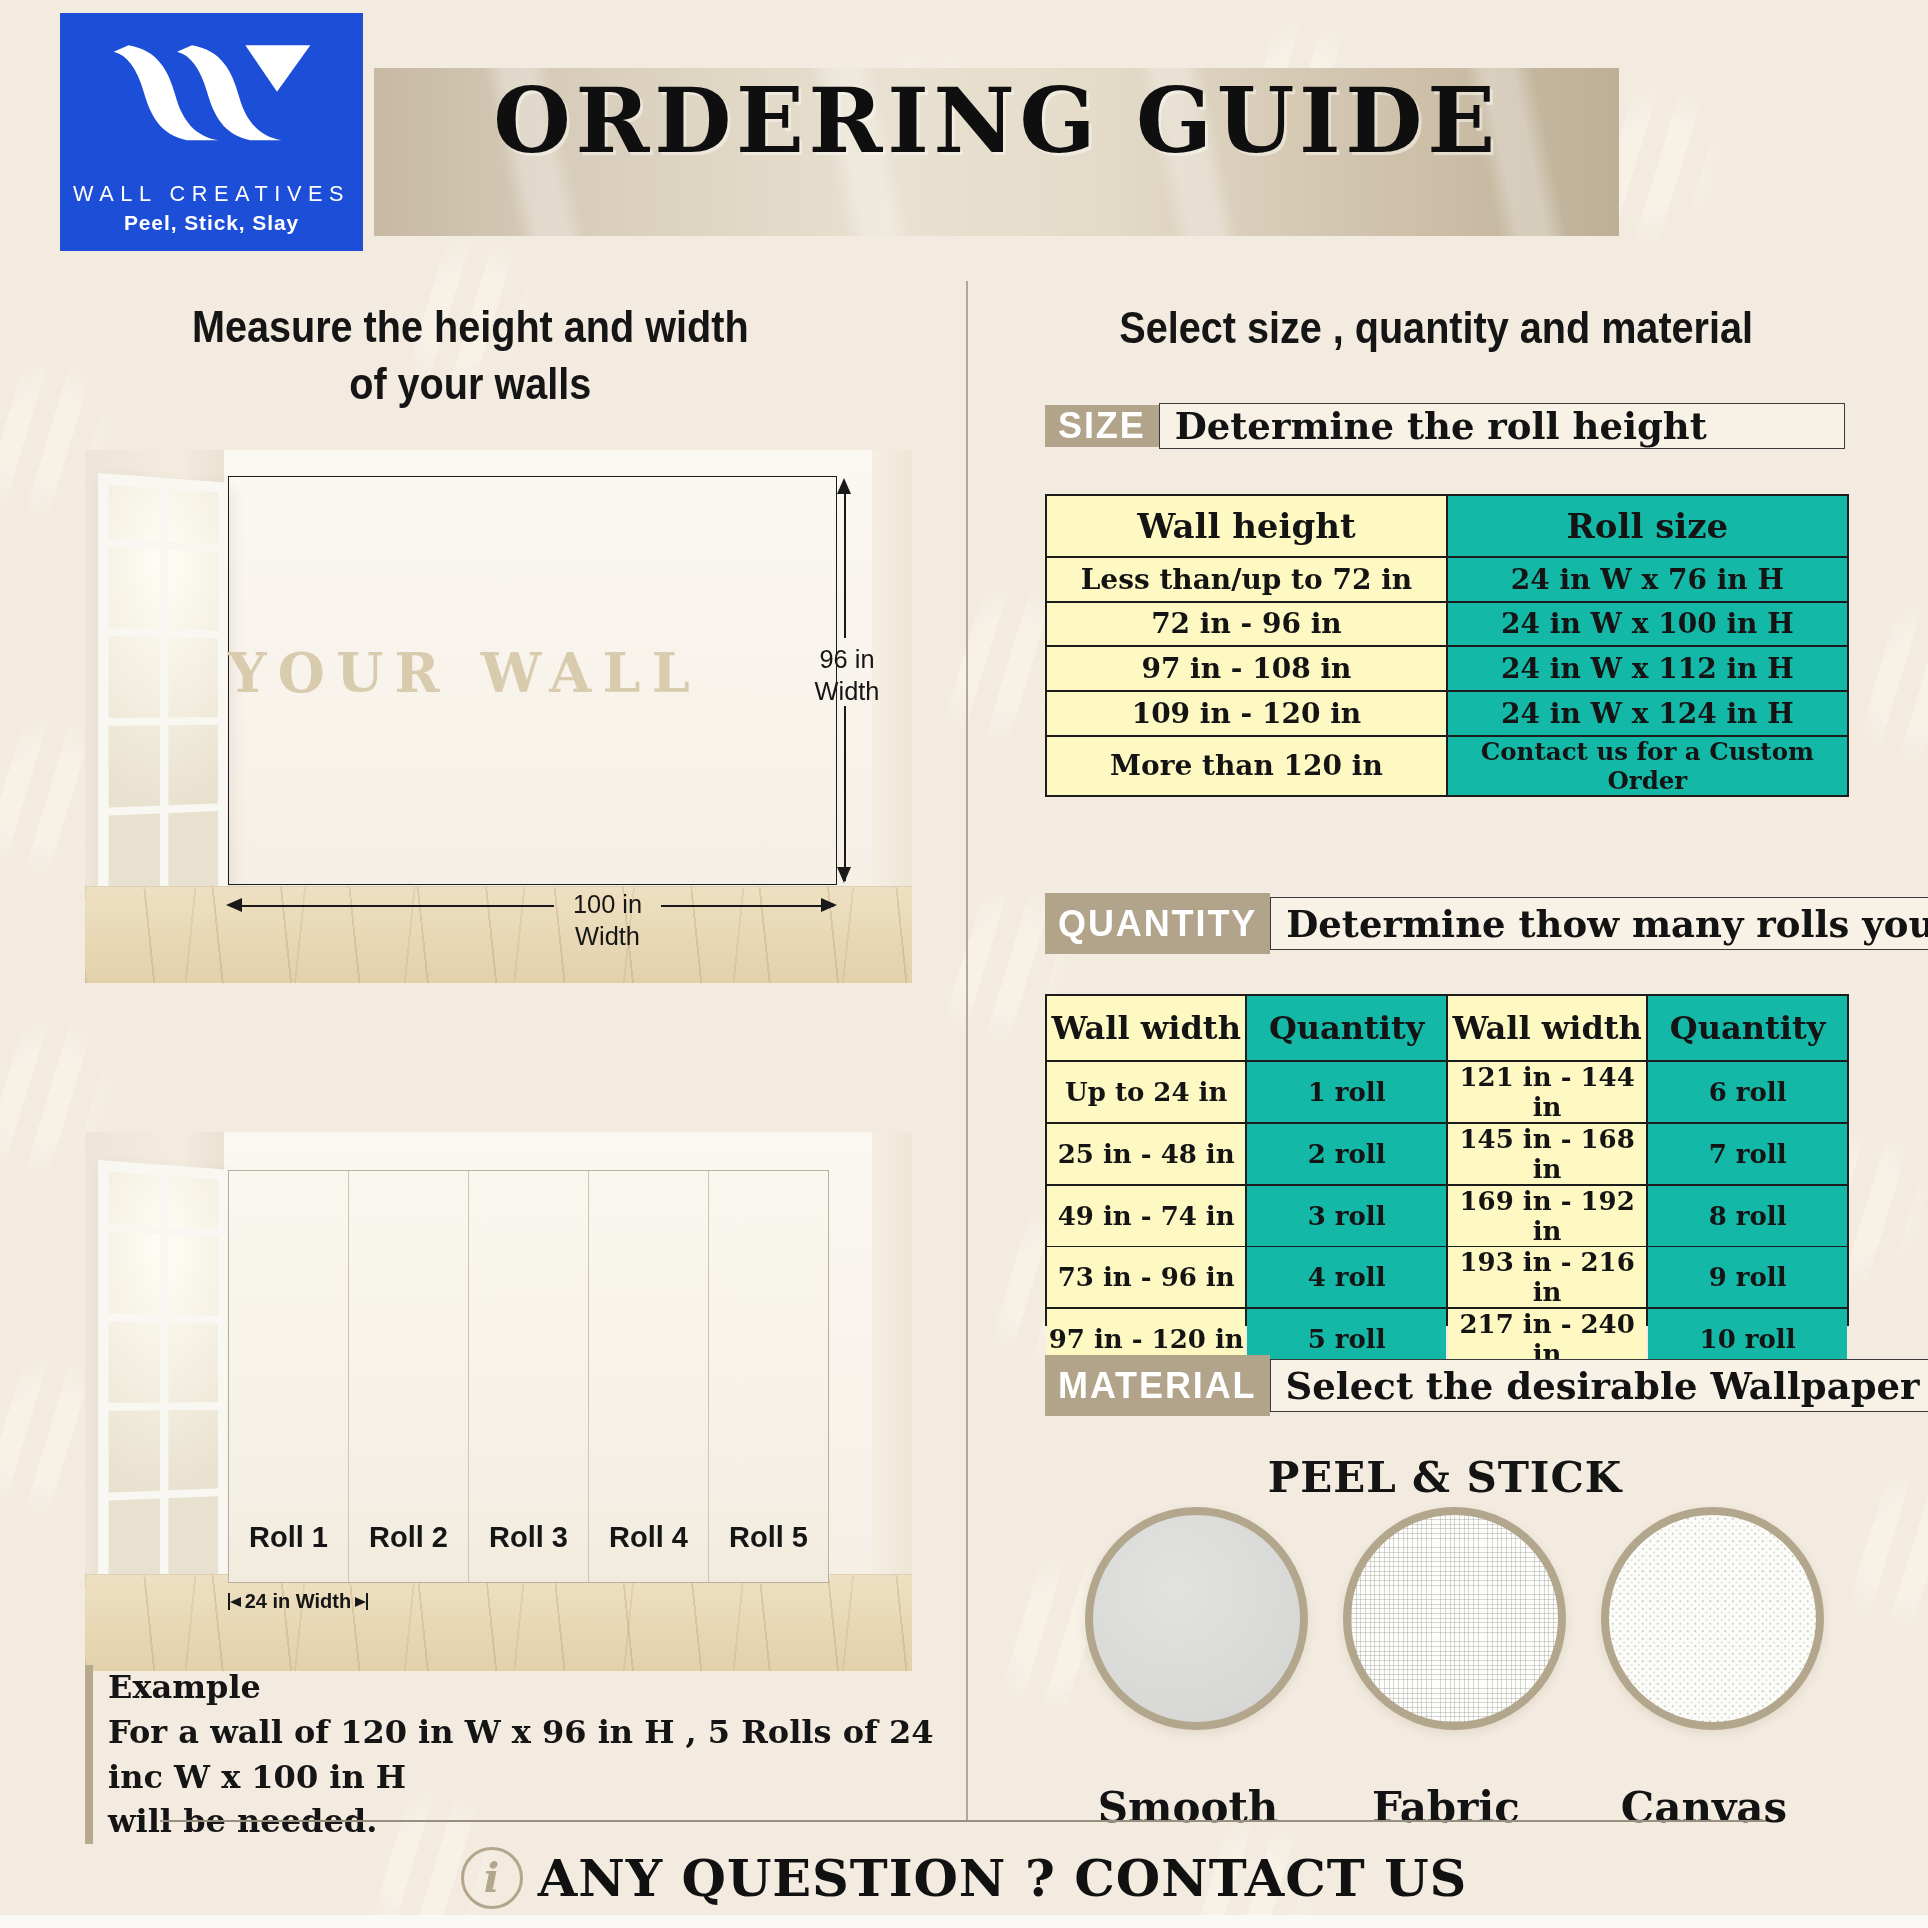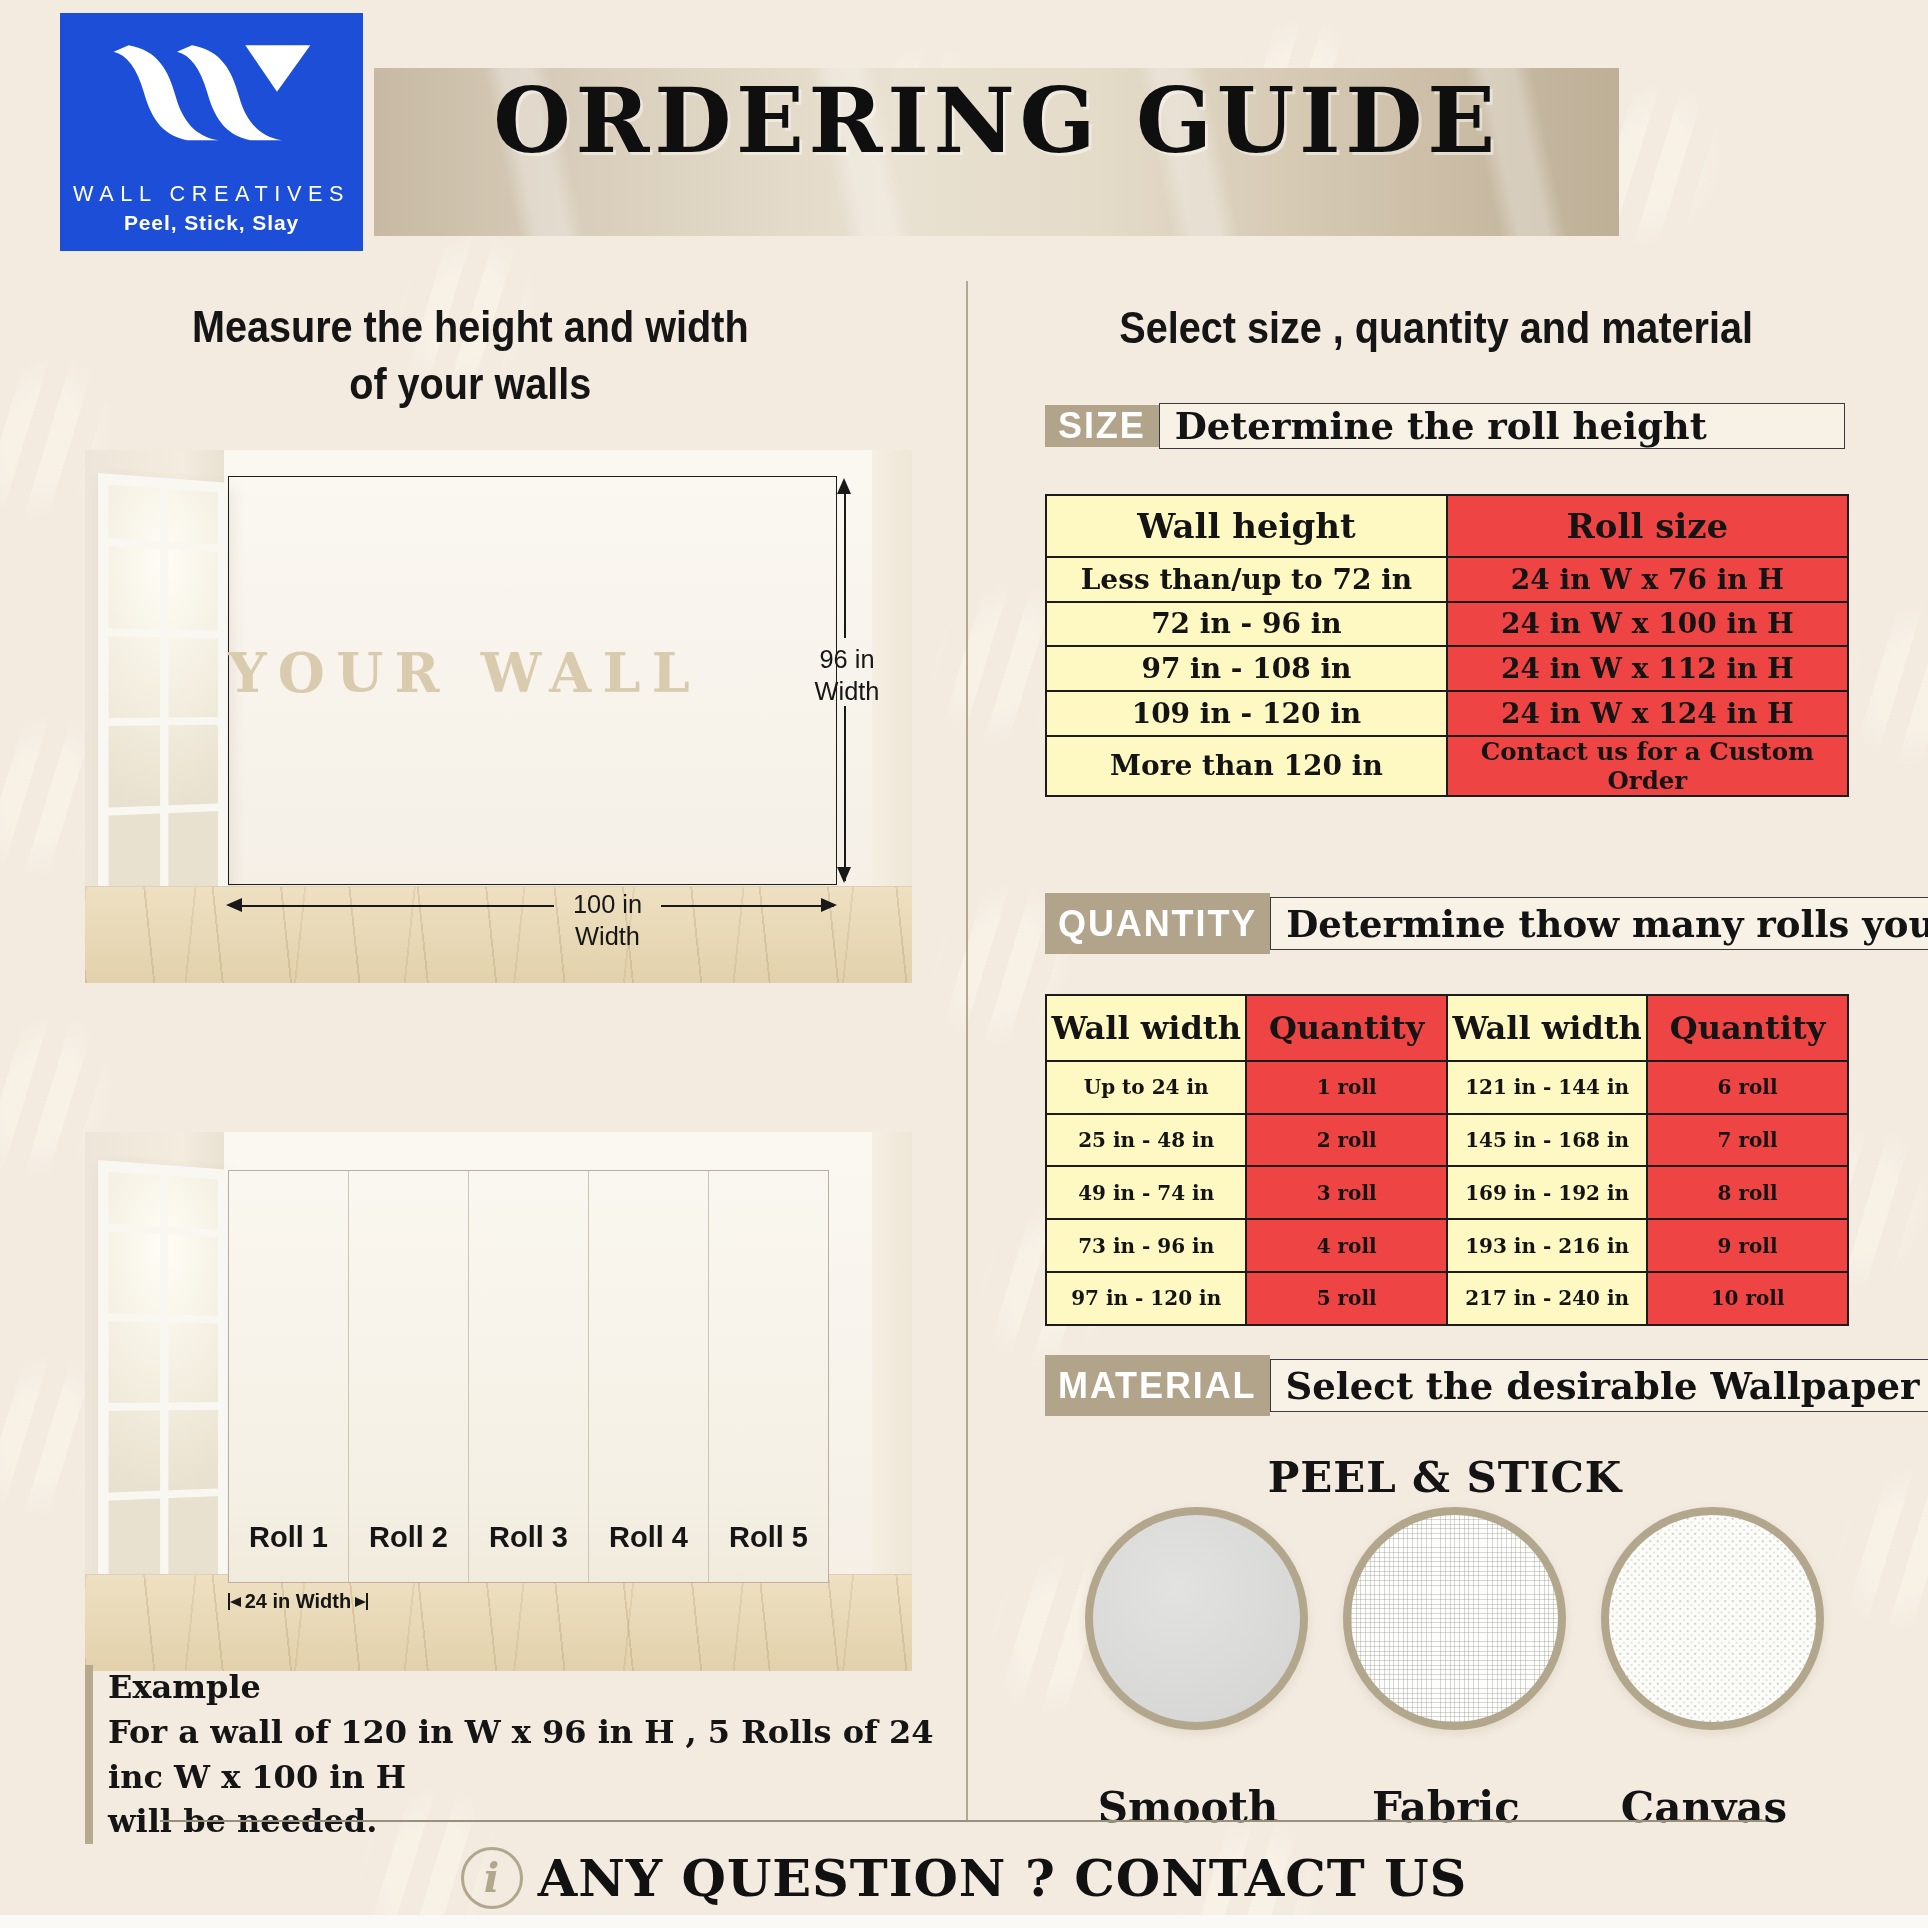--- a/index.html
+++ b/index.html
@@ -109,25 +109,25 @@
   .instr{flex:1;background:#f7f1e6;border:1.9px solid #3a3a3a;display:flex;align-items:center;
     padding:0 15px;font:700 37px "DejaVu Serif",serif;color:#131313;white-space:nowrap;}
   
   .dtable{position:absolute;left:1045px;width:800px;display:grid;gap:1.9px;padding:1.9px;
     background:#1c1c1c;z-index:2;}
   .size-table{top:494px;height:299px;grid-template-columns:1fr 1fr;grid-template-rows:60px repeat(5,1fr);}
   .qty-table{top:994px;height:328px;grid-template-columns:repeat(4,1fr);grid-template-rows:64px repeat(5,1fr);}
   .cell{display:flex;align-items:center;justify-content:center;text-align:center;
     font-family:"DejaVu Serif",serif;font-weight:700;color:#141414;}
   .c-light{background:#fef9c3;}
-  .c-tan{background:#ef4444;}
+  .c-tan{background:#14b8a6;}
   .th{font-size:34px;}
   .td{font-size:28px;}
   .qty-table .th{font-size:32px;}
-  .qty-table .td{font-size:20px;}
+  .qty-table .td{font-size:26px;}
   
   .peel-stick{position:absolute;left:1045px;top:1453px;width:800px;text-align:center;z-index:2;
     font:700 42px "DejaVu Serif",serif;letter-spacing:0.9px;}
   .mat-circle{position:absolute;top:1507px;width:207px;height:207px;border-radius:50%;
     border:8.5px solid #b2a68c;z-index:2;box-shadow:0 3.8px 9.4px rgba(140,120,90,.15);}
   .mc-smooth{left:1085px;background:radial-gradient(circle at 40% 35%,#e2e2e0 0%,#d8d8d6 70%,#d2d1cf 100%);}
   .mc-fabric{left:1343px;background:
       repeating-linear-gradient(0deg,rgba(150,150,145,.38) 0 0.9px,rgba(0,0,0,0) 0.9px 4.7px),
       repeating-linear-gradient(90deg,rgba(150,150,145,.38) 0 0.9px,rgba(0,0,0,0) 0.9px 4.7px),
       #fdfdfb;}

